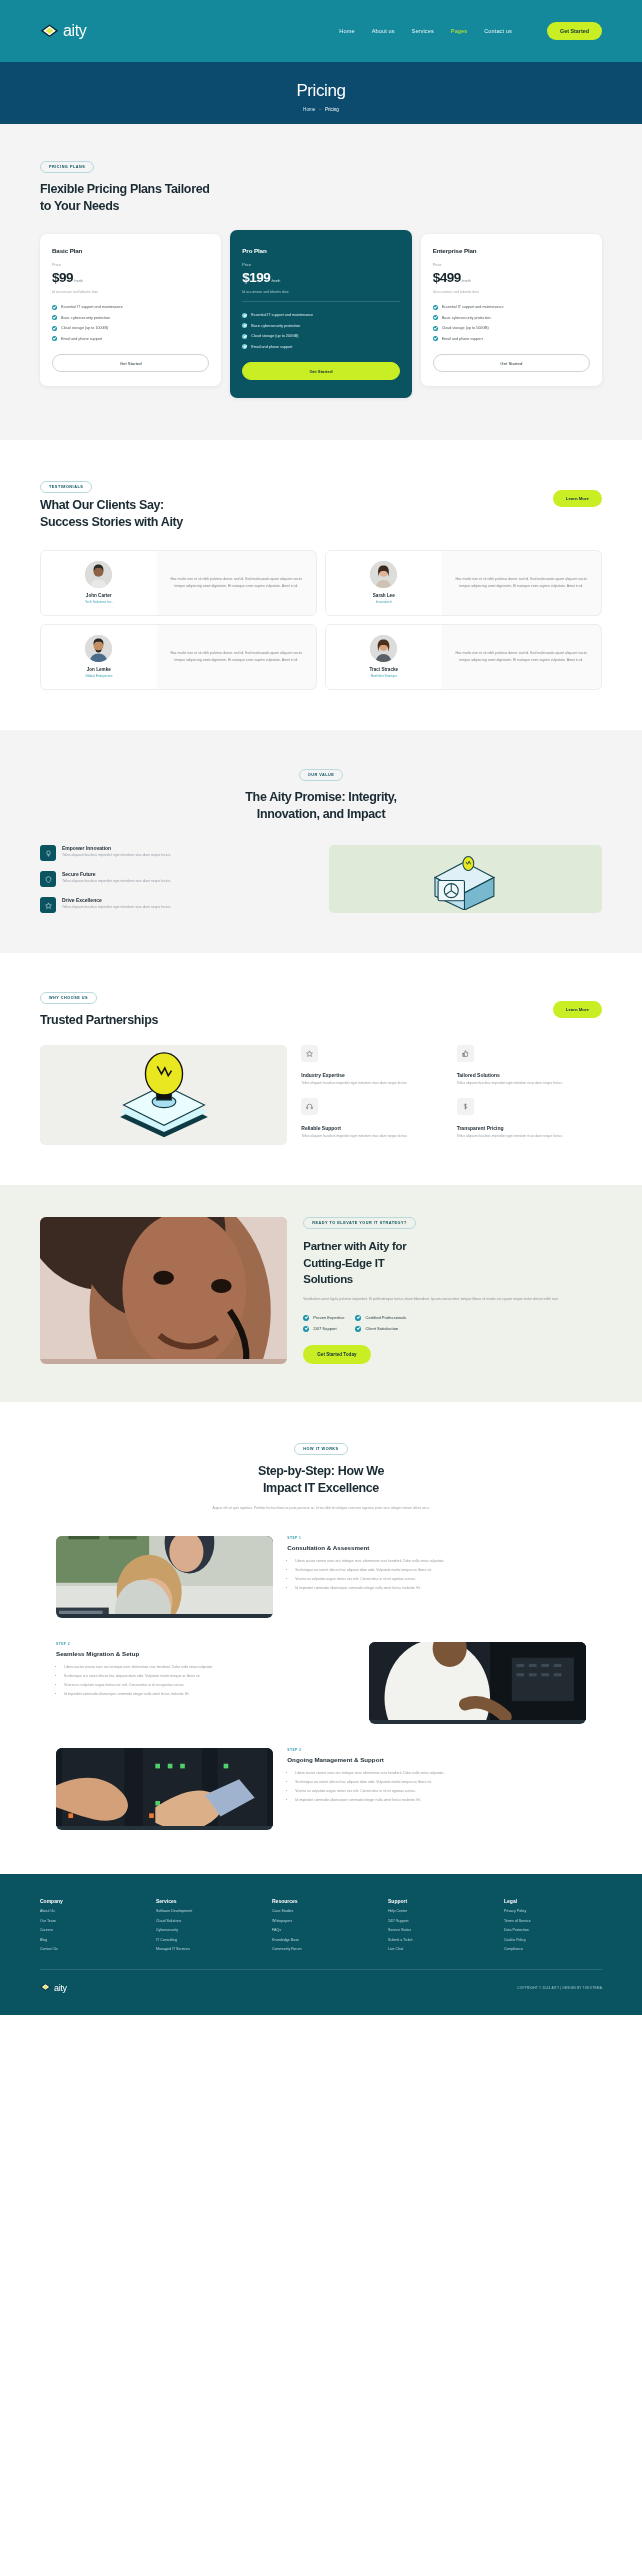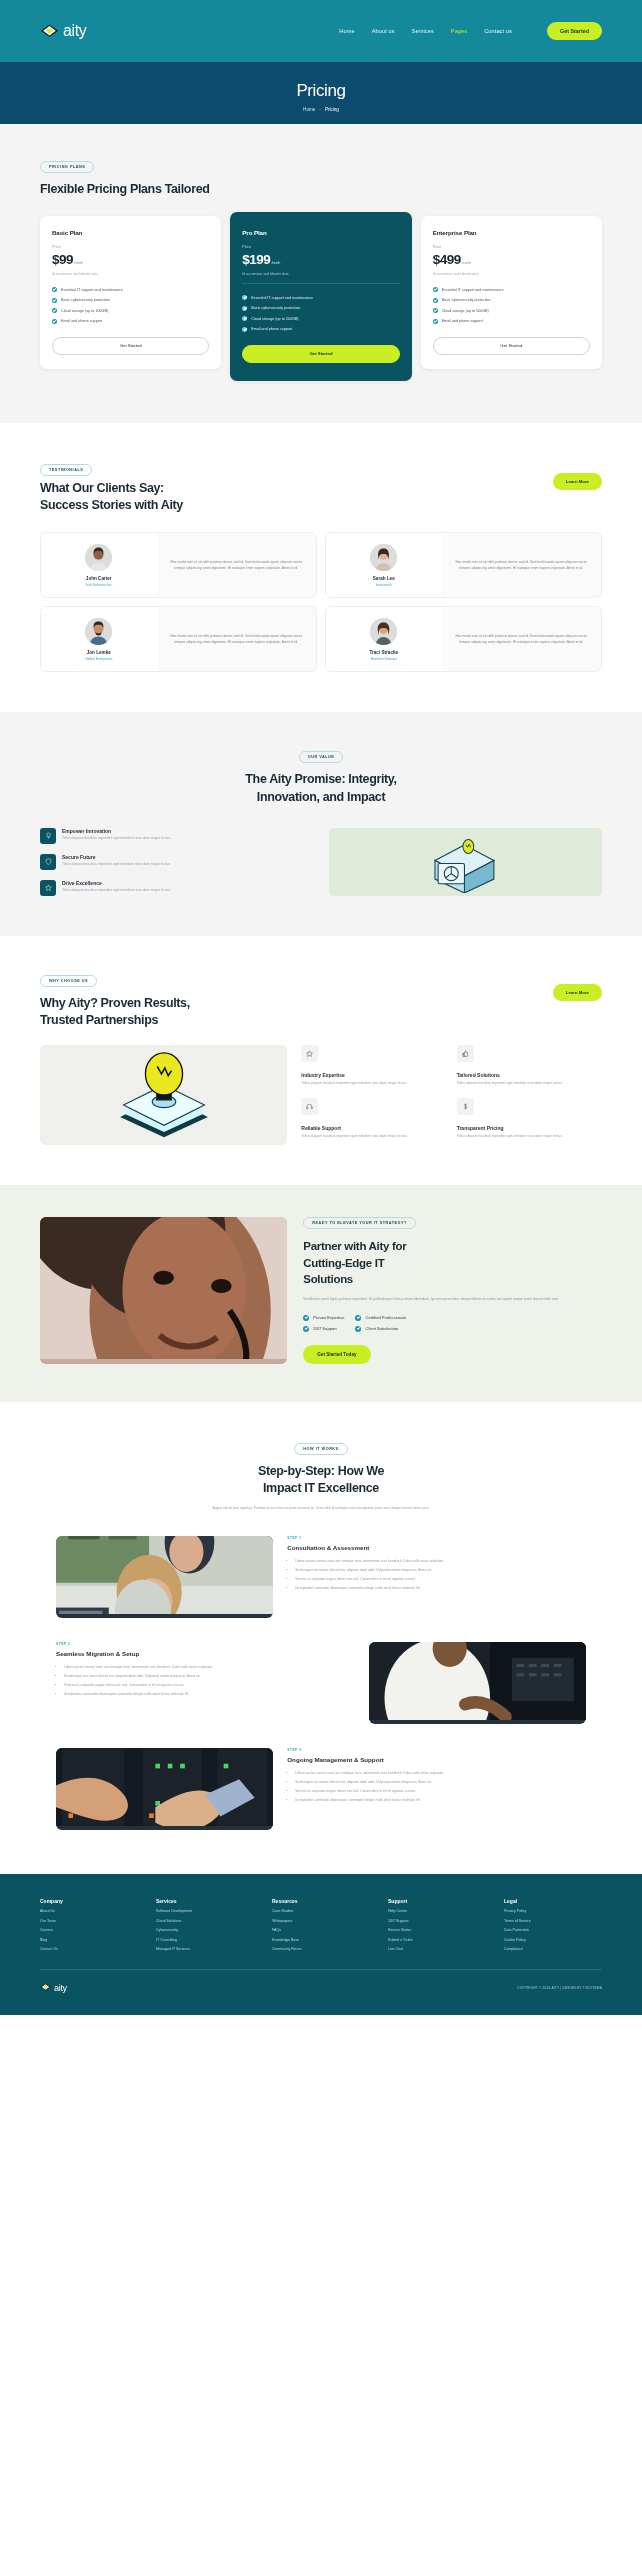--- a/index.html
+++ b/index.html
@@ -209,20 +209,21 @@
       <span class="crumb current">Pricing</span>
     </div>
   </div>
 
   <div class="bg-grey">
     <div class="pricing">
       <div class="pricing-head">
         <span class="eyebrow">PRICING PLANS</span>
         <div class="h2">
           <div>Flexible Pricing Plans Tailored</div>
+          <div>to Your Needs</div>
         </div>
       </div>
 
       <div class="plans">
 
         <div class="plan">
           <div class="plan-name">Basic Plan</div>
           <div class="plan-price-label">Price</div>
           <div class="plan-amount">
             <span>$99</span><span class="plan-period">/month</span>
@@ -460,21 +461,20 @@
       </div>
     </div>
   </div>
 
   <div class="bg-white">
     <div class="why">
       <div class="why-head">
         <div class="left">
           <span class="eyebrow">WHY CHOOSE US</span>
           <div class="h2" style="margin-top:8px">
-            <div>Why Aity? Proven Results,</div>
             <div>Trusted Partnerships</div>
           </div>
         </div>
         <button class="btn-pill" style="font-size:4.3px;padding:6px 13px;margin-top:16px">Learn More</button>
       </div>
 
       <div class="why-body">
         <div class="why-art">
           <svg width="118" height="86" viewBox="0 0 140 100">
             <polygon points="70,50 122,76 70,100 18,76" fill="#0e3a44"></polygon>

